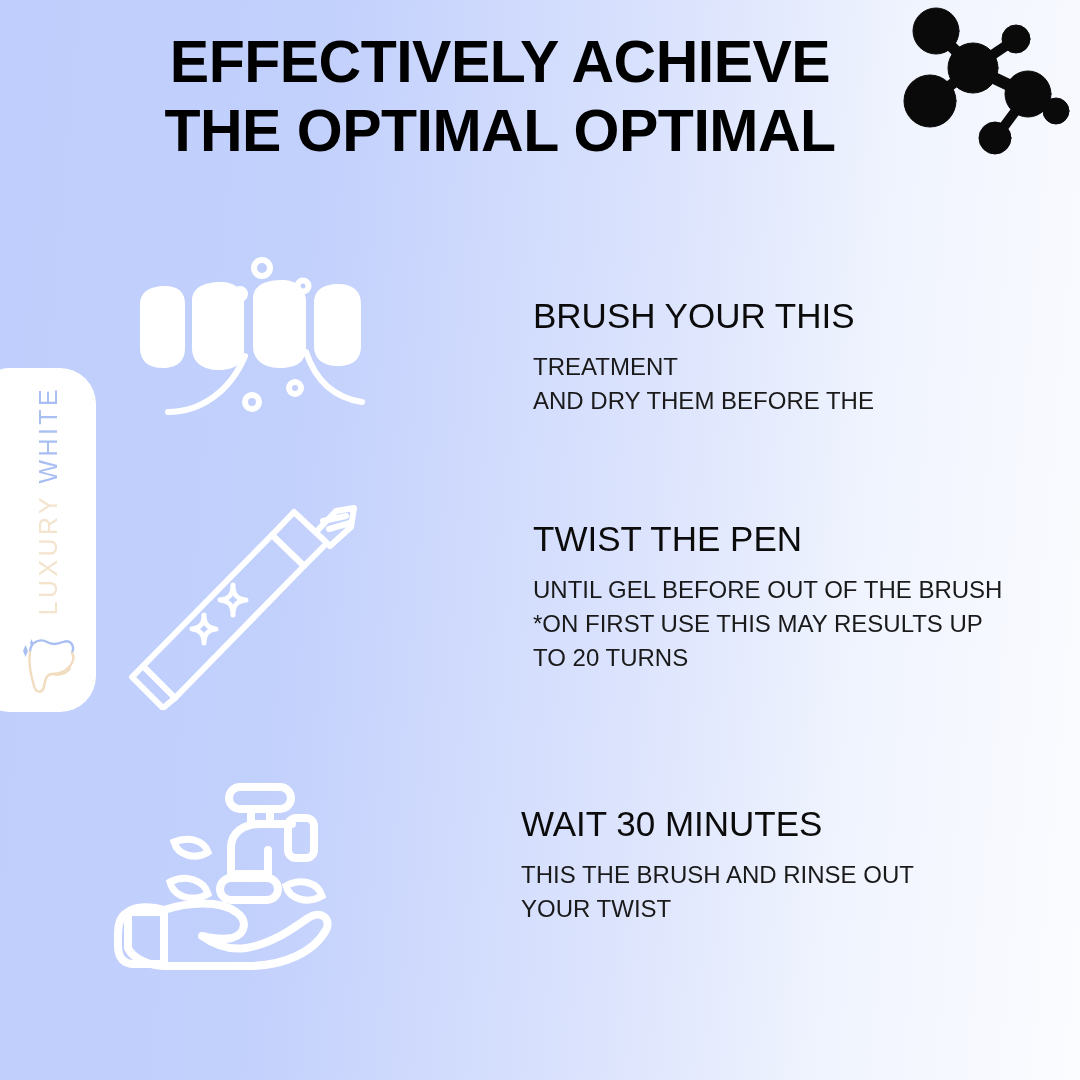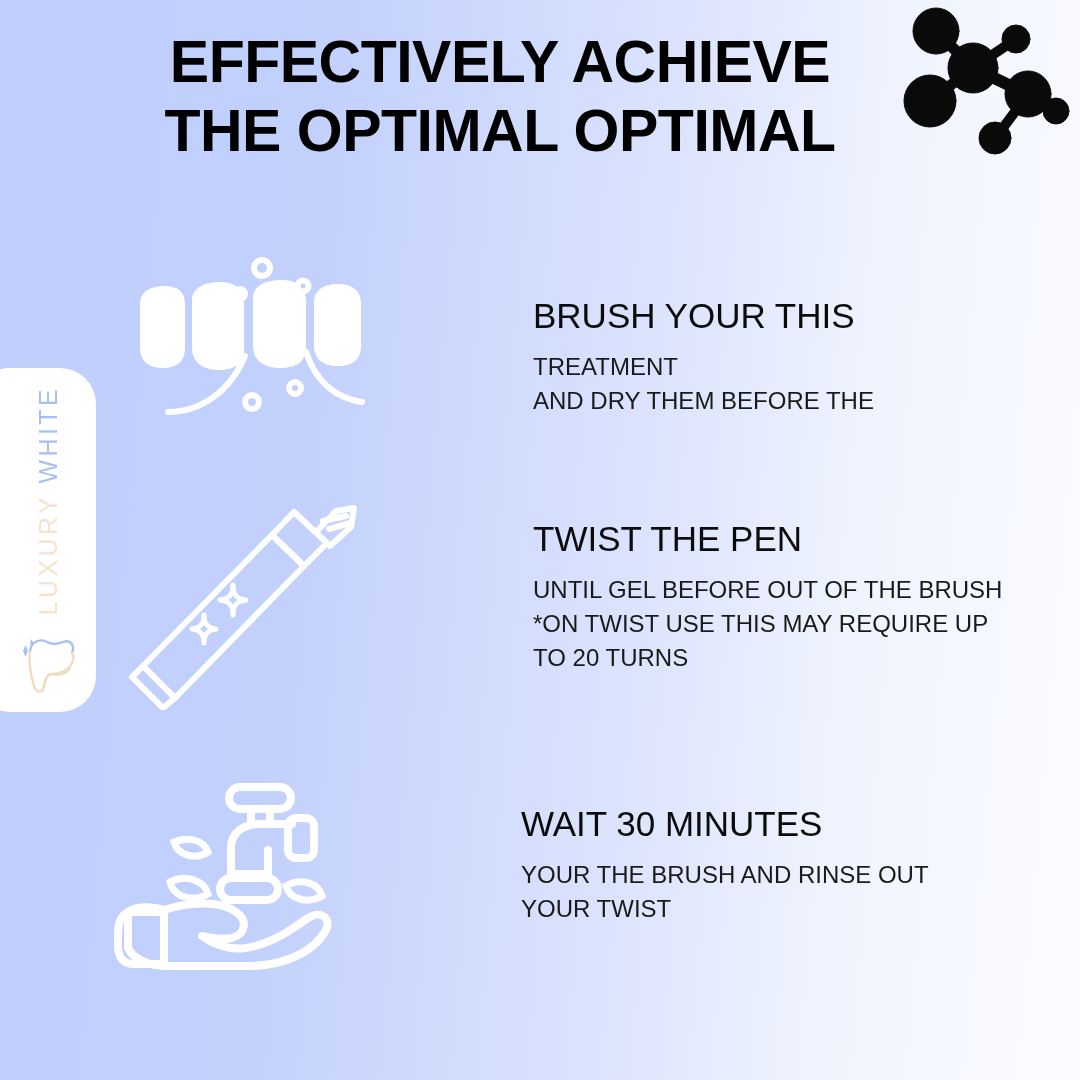--- a/index.html
+++ b/index.html
@@ -231,21 +231,21 @@
                  C84 144, 80 148, 72 149 C80 150, 84 154, 84 163 Z"></path>
       </g>
     </svg>
   </div>
   <div class="step-text">
     <div class="step-title">
       <b>TWIST</b><span> THE PEN</span>
     </div>
     <div class="step-desc">
       <div>UNTIL GEL BEFORE OUT OF THE BRUSH</div>
-      <div>*ON TWIST USE THIS MAY REQUIRE UP</div>
+      <div>*ON FIRST USE THIS MAY RESULTS UP</div>
       <div>TO 20 TURNS</div>
     </div>
   </div>
 </div>
 
 <div class="step" id="step-3">
   <div class="step-icon">
     <svg viewBox="0 0 265 200" width="265" height="200" aria-hidden="true">
       <g fill="none" stroke="#ffffff" stroke-width="8" stroke-linejoin="round" stroke-linecap="round">
 
@@ -275,17 +275,17 @@
         <path d="M62 112 C78 104, 96 110, 100 124 C86 132, 66 128, 62 112 Z"></path>
         <path d="M178 116 C192 108, 210 112, 214 126 C200 134, 182 130, 178 116 Z"></path>
       </g>
     </svg>
   </div>
   <div class="step-text">
     <div class="step-title">
       <b>WAIT</b><span> 30 MINUTES</span>
     </div>
     <div class="step-desc">
-      <div>YOUR THE BRUSH AND RINSE OUT</div>
+      <div>THIS THE BRUSH AND RINSE OUT</div>
       <div>YOUR TWIST</div>
     </div>
   </div>
 </div>
 
 </body></html>

